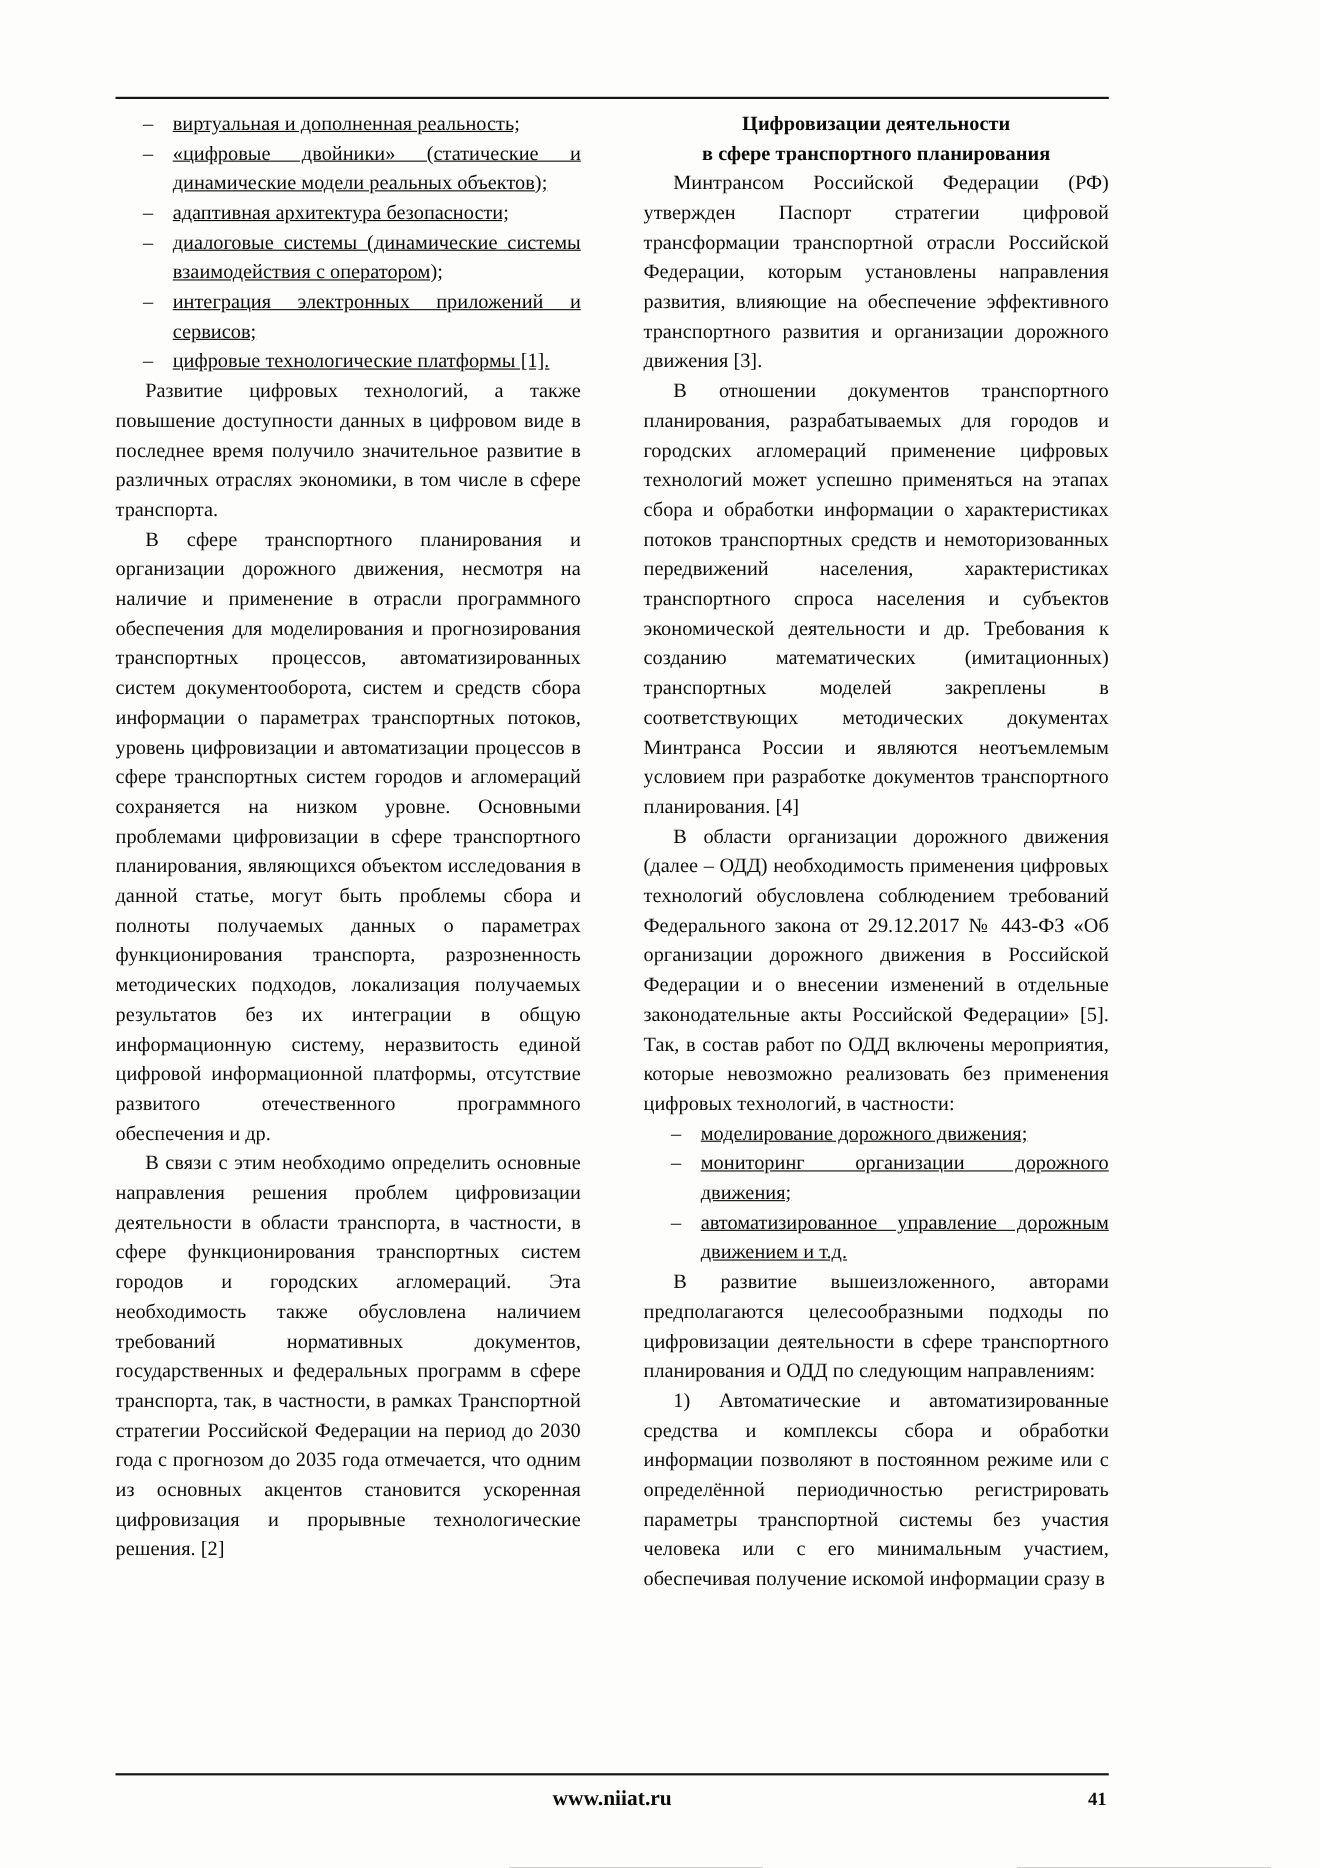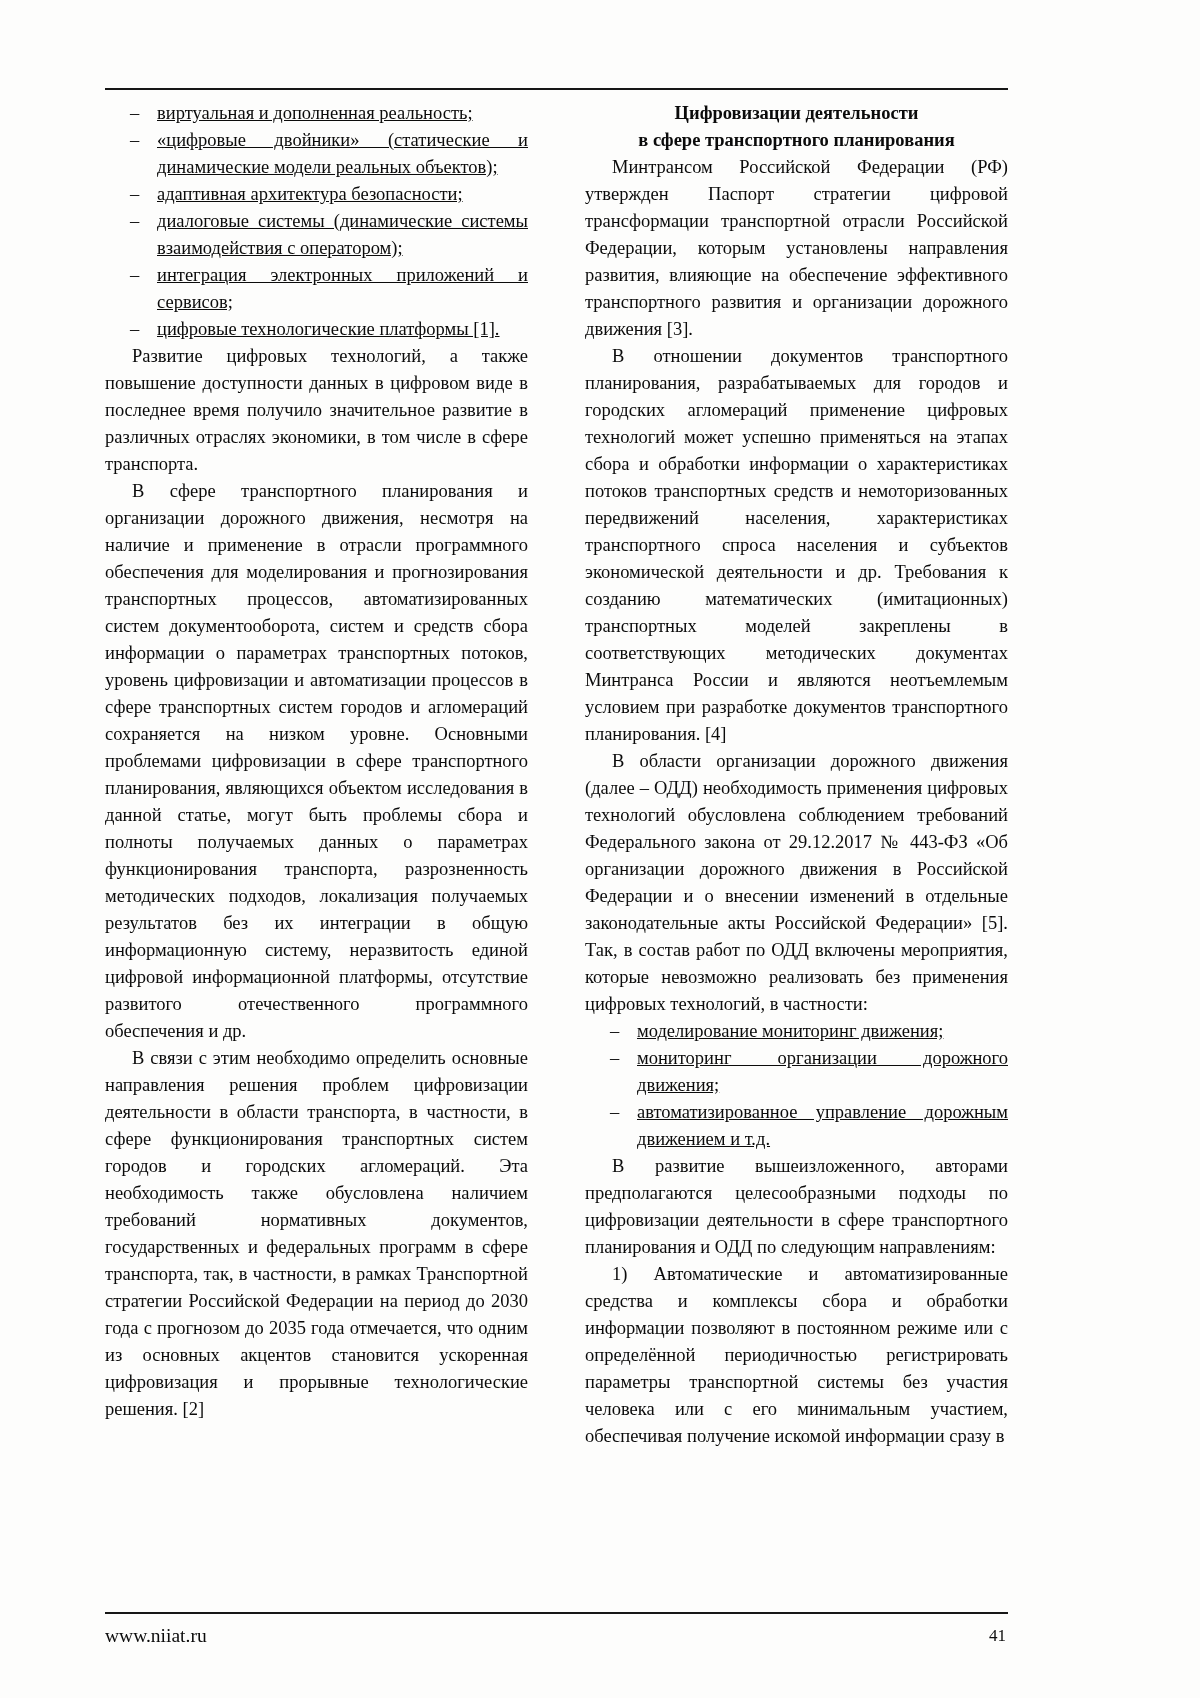--- a/index.html
+++ b/index.html
@@ -69,22 +69,24 @@
     text-align: center;
     font-size: 18.5px;
     line-height: 27px;
   }
 
   .footer-row {
     position: absolute;
     left: 105px;
     top: 1623px;
     width: 903px;
+    text-align: center;
     font-size: 19.5px;
     line-height: 26px;
+    font-weight: bold;
   }
   .page-number {
     position: absolute;
     right: 2px;
     top: 0;
     font-size: 17px;
   }
 </style>
 </head>
 <body>
@@ -131,21 +133,21 @@
       <div class="heading">
         <span>Цифровизации деятельности</span><br>
         <span>в сфере транспортного планирования</span>
       </div>
       <p class="para">Минтрансом Российской Федерации (РФ) утвержден Паспорт стратегии цифровой трансформации транспортной отрасли Российской Федерации, которым установлены направления развития, влияющие на обеспечение эффективного транспортного развития и организации дорожного движения [3].</p>
       <p class="para">В отношении документов транспортного планирования, разрабатываемых для городов и городских агломераций применение цифровых технологий может успешно применяться на этапах сбора и обработки информации о характеристиках потоков транспортных средств и немоторизованных передвижений населения, характеристиках транспортного спроса населения и субъектов экономической деятельности и др. Требования к созданию математических (имитационных) транспортных моделей закреплены в соответствующих методических документах Минтранса России и являются неотъемлемым условием при разработке документов транспортного планирования. [4]</p>
       <p class="para">В области организации дорожного движения (далее – ОДД) необходимость применения цифровых технологий обусловлена соблюдением требований Федерального закона от 29.12.2017 № 443-ФЗ «Об организации дорожного движения в Российской Федерации и о внесении изменений в отдельные законодательные акты Российской Федерации» [5]. Так, в состав работ по ОДД включены мероприятия, которые невозможно реализовать без применения цифровых технологий, в частности:</p>
       <ul class="dash-list">
         <li>
           <span class="marker">–</span>
-          <span class="li-text">моделирование мониторинг движения;</span>
+          <span class="li-text">моделирование дорожного движения;</span>
         </li>
         <li>
           <span class="marker">–</span>
           <span class="li-text">мониторинг организации дорожного движения;</span>
         </li>
         <li>
           <span class="marker">–</span>
           <span class="li-text">автоматизированное управление дорожным движением и т.д.</span>
         </li>
       </ul>

